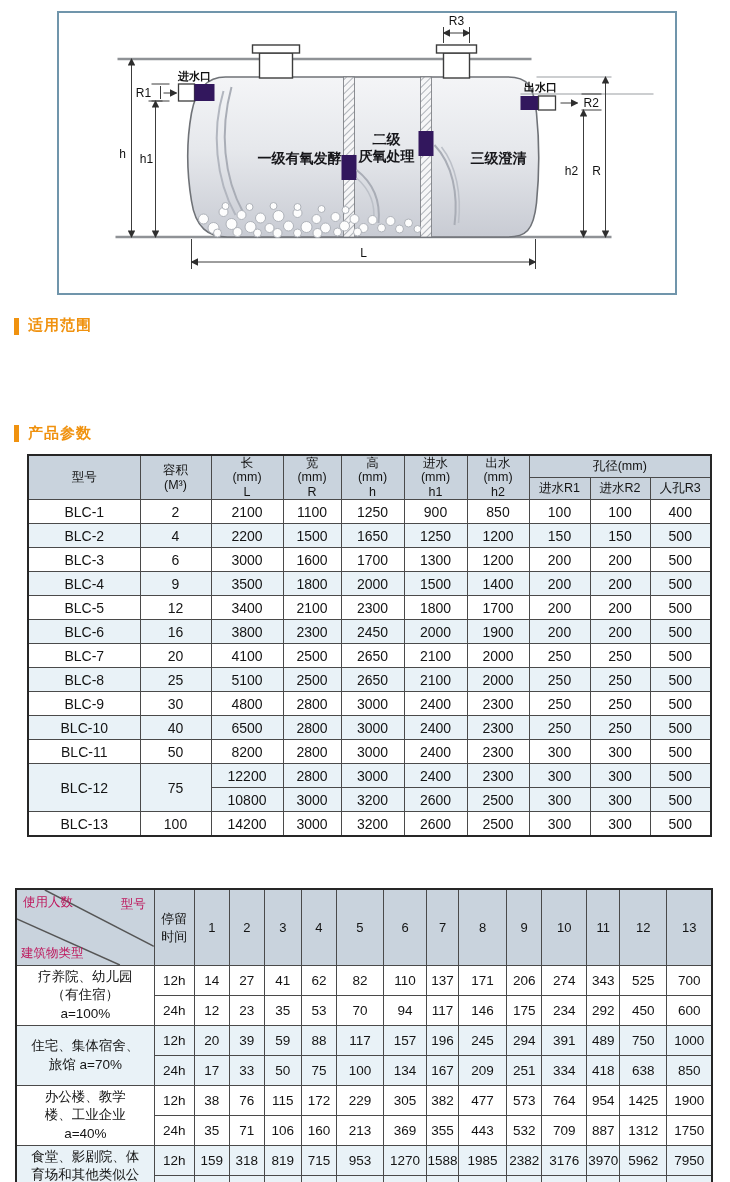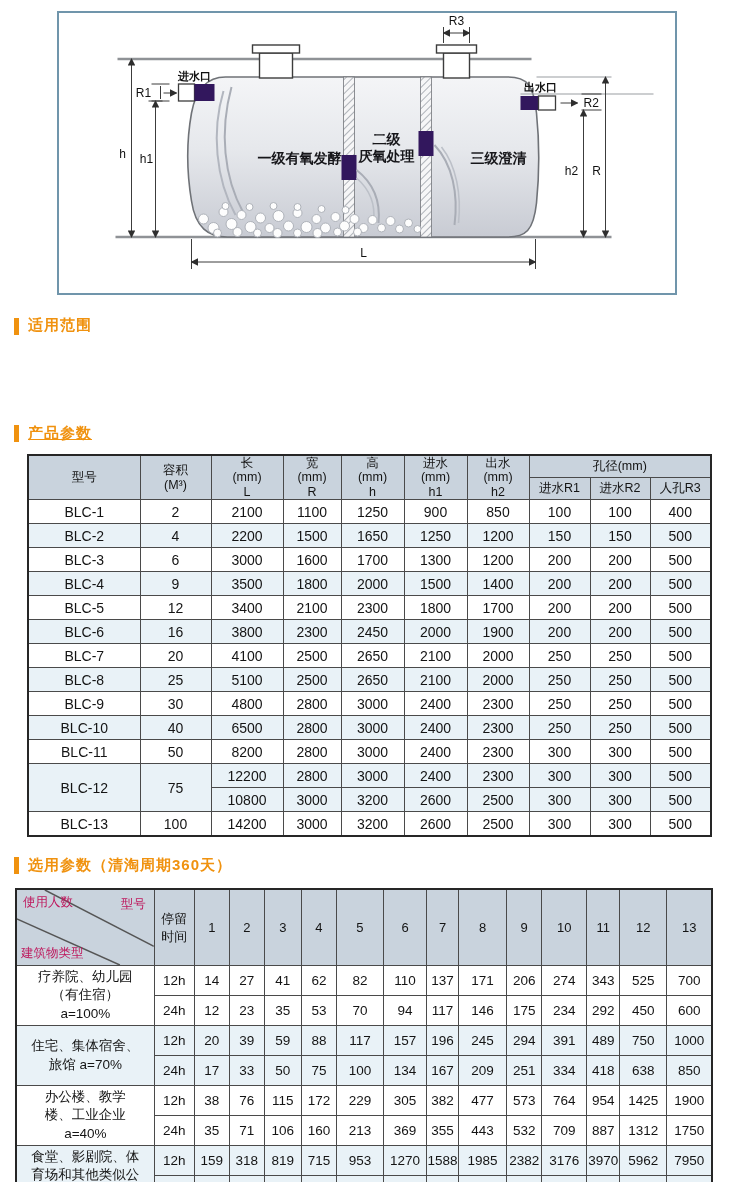--- a/index.html
+++ b/index.html
@@ -174,21 +174,21 @@
       <line class="dim" x1="114" y1="249" x2="458" y2="249" marker-start="url(#arr)" marker-end="url(#arr)"></line>
       <text class="svglabel" x="286" y="244" text-anchor="middle">L</text>
     </svg>
   </div>
 
   <div class="sec-title" style="left:14px; top:316px;align-items:flex-end;">
     <span class="bar"></span>
     <span>适用范围</span>
   </div>
 
-  <div class="sec-title" style="left:14px; top:424px;text-decoration:underline;">
+  <div class="sec-title" style="left:14px; top:424px;">
     <span class="bar"></span>
     <span>产品参数</span>
   </div>
 
   <table class="t1">
     <colgroup>
       <col style="width:112px">
         <col style="width:71px">
         <col style="width:72px">
         <col style="width:58px">
@@ -390,24 +390,20 @@
           <td>3200</td>
           <td>2600</td>
           <td>2500</td>
           <td>300</td>
           <td>300</td>
           <td>500</td>
         </tr>
     </tbody>
   </table>
 
-  <div class="sec-title" style="left:14px; top:856px;">
-    <span class="bar"></span>
-    <span>选用参数（清淘周期360天）</span>
-  </div>
 
   <table class="t2">
     <colgroup>
       <col style="width:138px">
         <col style="width:40px">
       <col style="width:35px">
         <col style="width:35px">
         <col style="width:37px">
         <col style="width:35px">
         <col style="width:47px">

